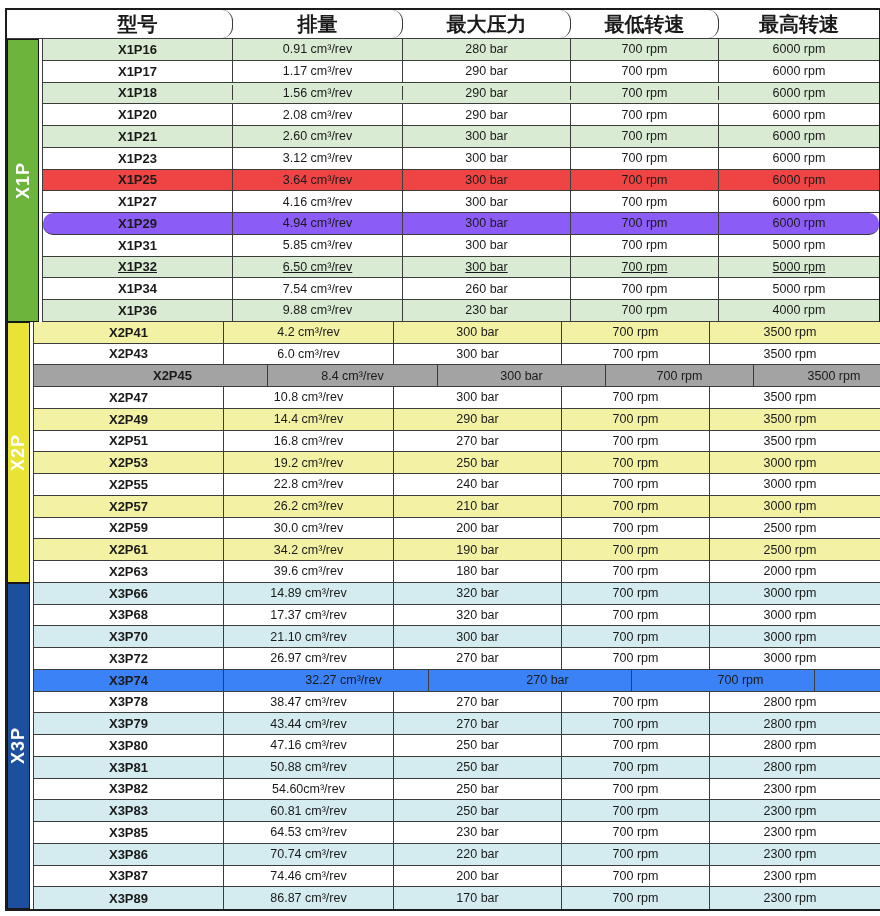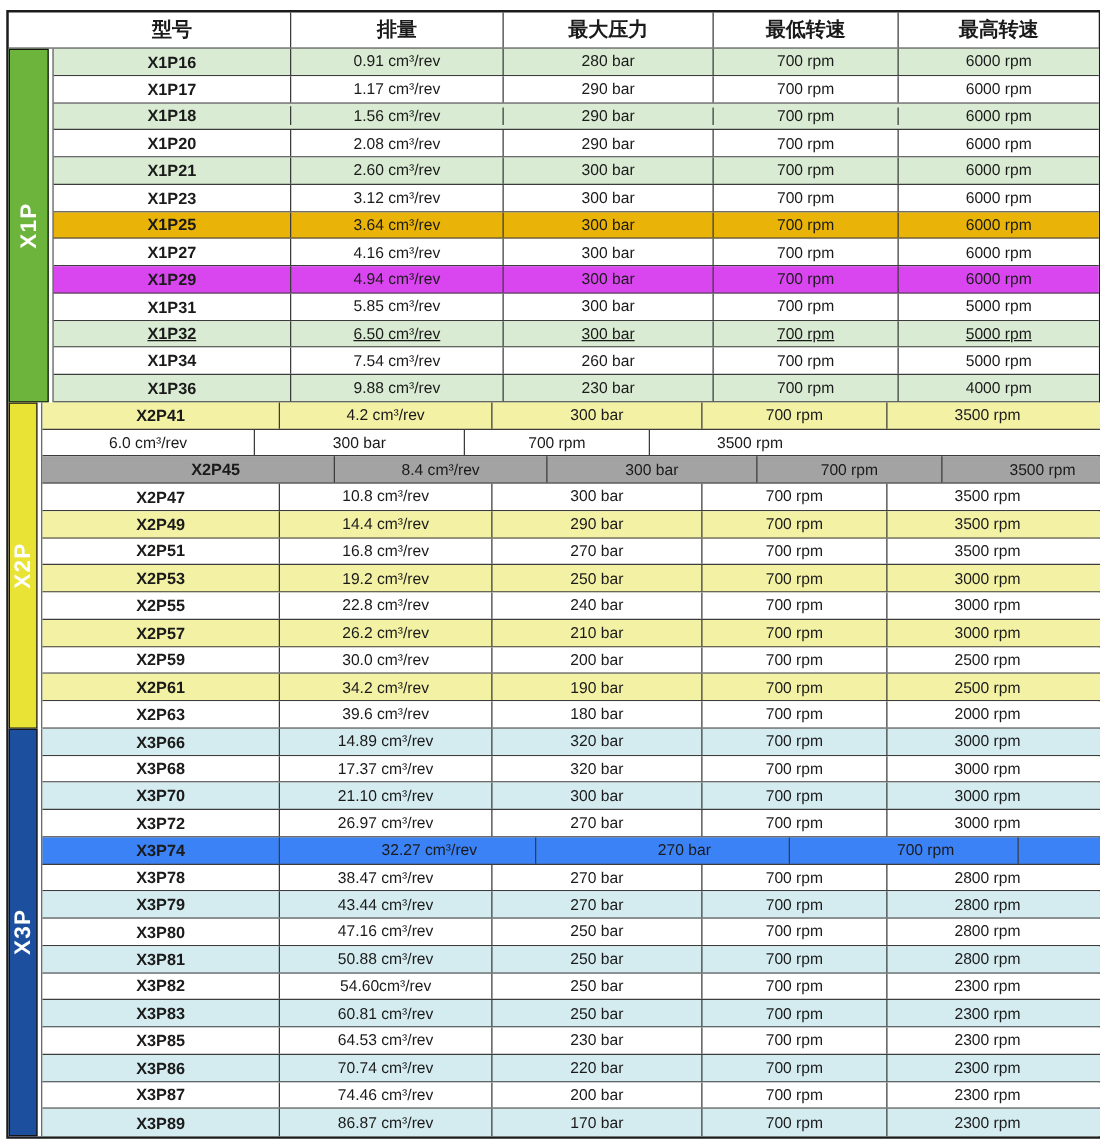--- a/index.html
+++ b/index.html
@@ -18,23 +18,24 @@
     background:#fff;
   }
   
   .header-row{
     display:flex;
     height:28px;
     border-bottom:1px solid #3c3c3c;
   }
   .hcell{
     display:flex;align-items:center;justify-content:center;
-    font-weight:bold;font-size:16px;
+    font-weight:bold;font-size:20px;
     border-right:1px solid #3c3c3c;
     box-sizing:border-box;
+    border-radius:11px;
   }
   .hcell:last-child{border-right:none;}
   .h-model{width:226px;padding-left:36px;box-sizing:border-box;}
   .h-disp{width:170px;}
   .h-press{width:168px;}
   .h-min{width:148px;}
   .h-max{width:160px;}
   
   .section{display:flex;}
   .side-bar{
@@ -141,37 +142,37 @@
   </div>
 
   <div class="row">
     <div class="cell c-model">X1P23</div>
     <div class="cell c-disp">3.12 cm³/rev</div>
     <div class="cell c-press">300 bar</div>
     <div class="cell c-min">700 rpm</div>
     <div class="cell c-max">6000 rpm</div>
   </div>
 
-  <div class="row" style="background: #eab308;">
+  <div class="row" style="background: #ef4444;">
     <div class="cell c-model">X1P25</div>
     <div class="cell c-disp">3.64 cm³/rev</div>
     <div class="cell c-press">300 bar</div>
     <div class="cell c-min">700 rpm</div>
     <div class="cell c-max">6000 rpm</div>
   </div>
 
   <div class="row">
     <div class="cell c-model">X1P27</div>
     <div class="cell c-disp">4.16 cm³/rev</div>
     <div class="cell c-press">300 bar</div>
     <div class="cell c-min">700 rpm</div>
     <div class="cell c-max">6000 rpm</div>
   </div>
 
-  <div class="row" style="background: #d946ef;">
+  <div class="row" style="background: #8b5cf6; border-radius: 10px;">
     <div class="cell c-model">X1P29</div>
     <div class="cell c-disp">4.94 cm³/rev</div>
     <div class="cell c-press">300 bar</div>
     <div class="cell c-min">700 rpm</div>
     <div class="cell c-max">6000 rpm</div>
   </div>
 
   <div class="row">
     <div class="cell c-model">X1P31</div>
     <div class="cell c-disp">5.85 cm³/rev</div>
@@ -215,20 +216,21 @@
     <div class="rows">
   <div class="row" style="background: rgb(243, 241, 164);">
     <div class="cell c-model">X2P41</div>
     <div class="cell c-disp">4.2 cm³/rev</div>
     <div class="cell c-press">300 bar</div>
     <div class="cell c-min">700 rpm</div>
     <div class="cell c-max">3500 rpm</div>
   </div>
 
   <div class="row">
+    <div class="cell c-model">X2P43</div>
     <div class="cell c-disp">6.0 cm³/rev</div>
     <div class="cell c-press">300 bar</div>
     <div class="cell c-min">700 rpm</div>
     <div class="cell c-max">3500 rpm</div>
   </div>
 
   <div class="row" style="background: #a3a3a3; padding-left: 44px;">
     <div class="cell c-model">X2P45</div>
     <div class="cell c-disp">8.4 cm³/rev</div>
     <div class="cell c-press">300 bar</div>

